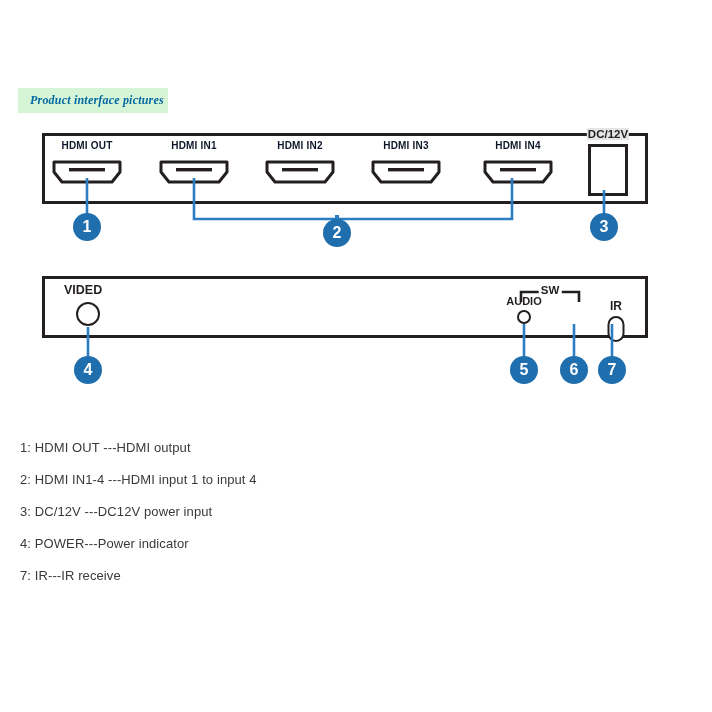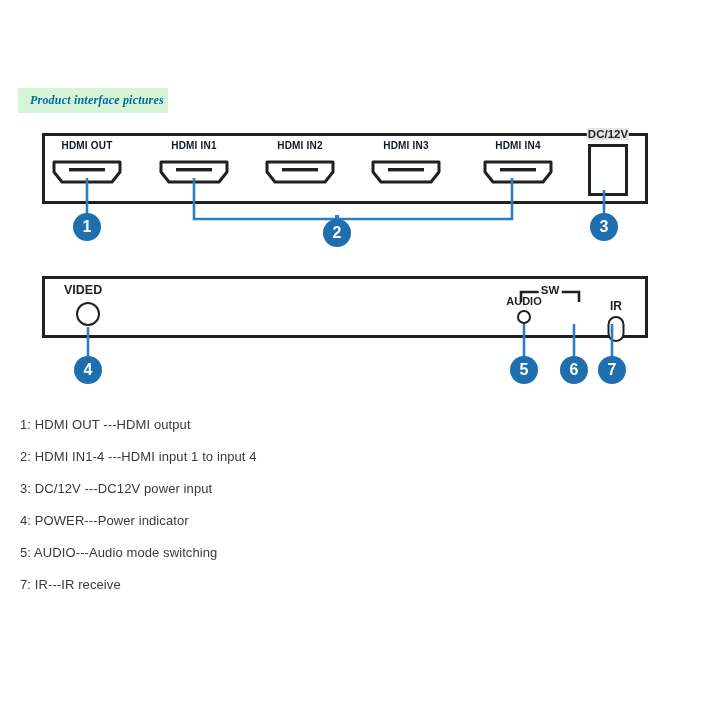--- a/index.html
+++ b/index.html
@@ -113,21 +113,21 @@
     position:absolute;width:28px;height:28px;border-radius:50%;
     color:#ffffff;font-size:16px;font-weight:bold;
     display:flex;align-items:center;justify-content:center;
     line-height:1;
   }
 
   
   #leads{position:absolute;left:0;top:0;width:712px;height:712px;pointer-events:none;}
 
   
-  #legend{position:absolute;left:20px;top:409px;width:660px;}
+  #legend{position:absolute;left:20px;top:432px;width:660px;}
   .legend-row{
     font-size:13px;color:#3a3a3a;line-height:32px;
     white-space:nowrap;letter-spacing:0.1px;
   }
 </style>
 </head>
 <body>
 
 <div id="stage">
 
@@ -277,17 +277,16 @@
   </div>
   <div class="callout" style="left:598px;top:356px;background:#1f6fae;">
     <span>7</span>
   </div>
 
   <div id="legend">
     <div class="legend-row">1: HDMI OUT ---HDMI output</div>
     <div class="legend-row">2: HDMI IN1-4 ---HDMI input 1 to input 4</div>
     <div class="legend-row">3: DC/12V ---DC12V power input</div>
     <div class="legend-row">4: POWER---Power indicator</div>
-    <div class="legend-row">5: AUDIO---Audio mode switching</div>
     <div class="legend-row">7: IR---IR receive</div>
   </div>
 
 </div>
 
 </body></html>

